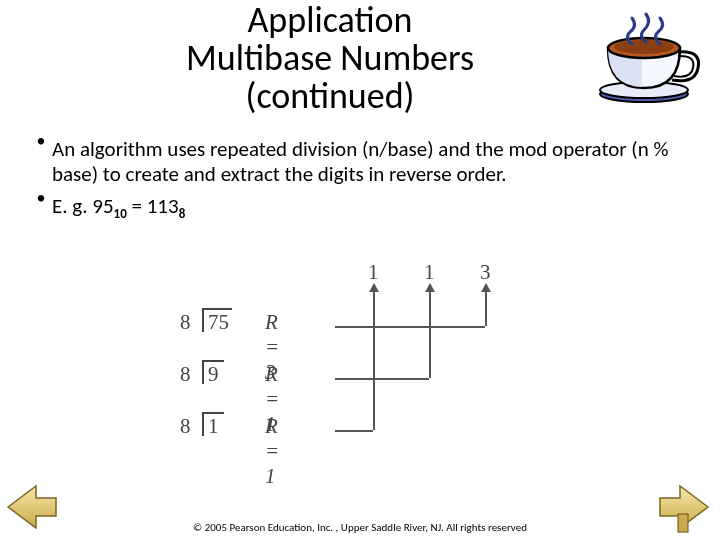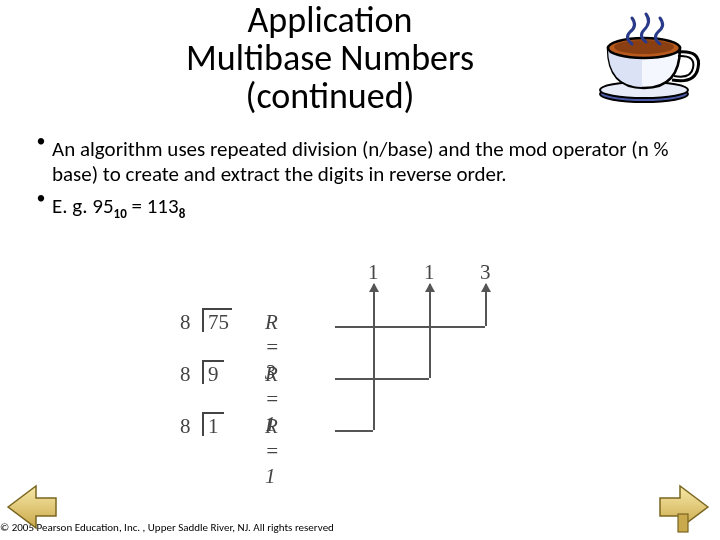--- a/index.html
+++ b/index.html
@@ -74,20 +74,21 @@
   .diagram .ld-row .divisor { position: absolute; left: 0; }
   .diagram .ld-row .dividend { position: absolute; left: 28px; top: 0; }
   .diagram .ld-row .bar-v { position: absolute; left: 22px; width: 1.5px; background: #444; }
   .diagram .ld-row .bar-h { position: absolute; height: 1.5px; background: #444; }
   .diagram .rtxt { position: absolute; font-style: italic; left: 85px; }
   .diagram .rtxt i { font-style: italic; }
   .footer {
     position: absolute;
     bottom: 6px;
     left: 0; right: 0;
+    text-align: center;
     font-size: 11px;
     color: #000;
   }
   
   .teacup {
     position: absolute;
     top: 10px; right: 18px;
     width: 108px; height: 95px;
   }
   

